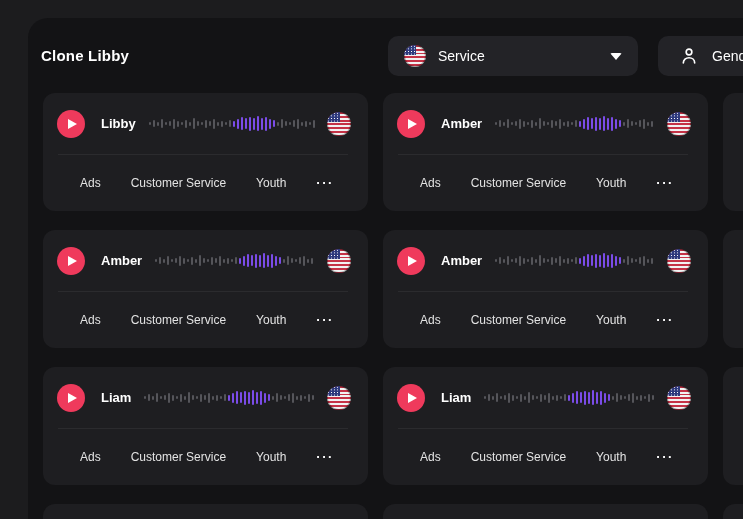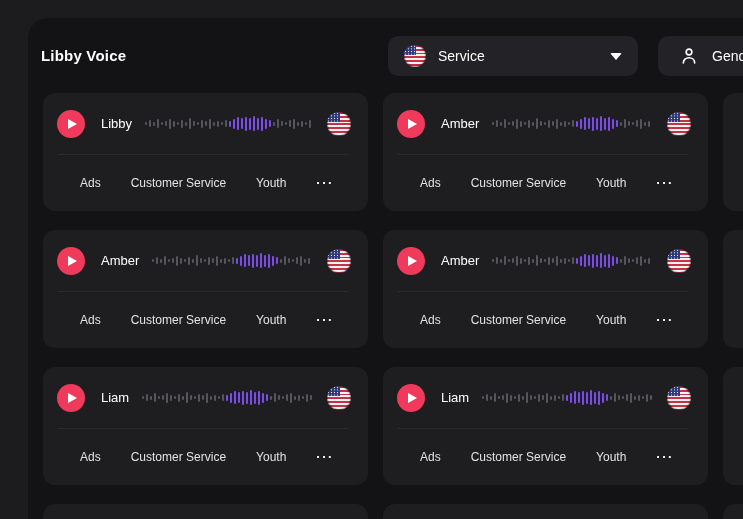--- a/index.html
+++ b/index.html
@@ -66,21 +66,21 @@
     background:var(--accent-play,#ef3a5c);
     display:flex;align-items:center;justify-content:center;
     margin-right:16px;cursor:pointer;padding:0;
   }
   .play-tri{
     width:0;height:0;display:block;margin-left:2px;
     border-top:5.5px solid transparent;border-bottom:5.5px solid transparent;
     border-left:9px solid #fff;
   }
   .vname{
-    color:#fff;font-size:13px;font-weight:400;white-space:nowrap;
+    color:#fff;font-size:13px;font-weight:700;white-space:nowrap;
     margin-right:13px;flex:none;
   }
   .waveform{
     flex:1;height:16px;display:flex;align-items:center;gap:2px;
     overflow:hidden;margin-right:12px;min-width:0;
   }
   .bar{width:2px;flex:none;border-radius:1px;}
   .divider{height:1px;background:#2b2b2e;margin:0 20px 0 15px;}
   .tags{
     height:55px;display:flex;align-items:center;
@@ -91,21 +91,21 @@
     color:#ffffff;font-size:13px;font-weight:700;letter-spacing:1.5px;
     cursor:pointer;line-height:1;
   }
   .shell{}
 </style>
 </head>
 <body style="--page-bg: #1c1c1e; --panel-bg: #131315; --card-bg: #1e1e21; --accent-play: #ef3a5c;">
 
 <div class="panel"></div>
 
-<div class="page-title">Libby Voice</div>
+<div class="page-title">Clone Libby</div>
 
 <button class="filter-btn lang-btn">
   <span class="flag small"></span>
   <span class="btn-label">Service</span>
   <span class="spacer"></span>
   <span class="chevron"></span>
 </button>
 
 <button class="filter-btn gender-btn">
   <svg class="person-icon" viewBox="0 0 24 24">

